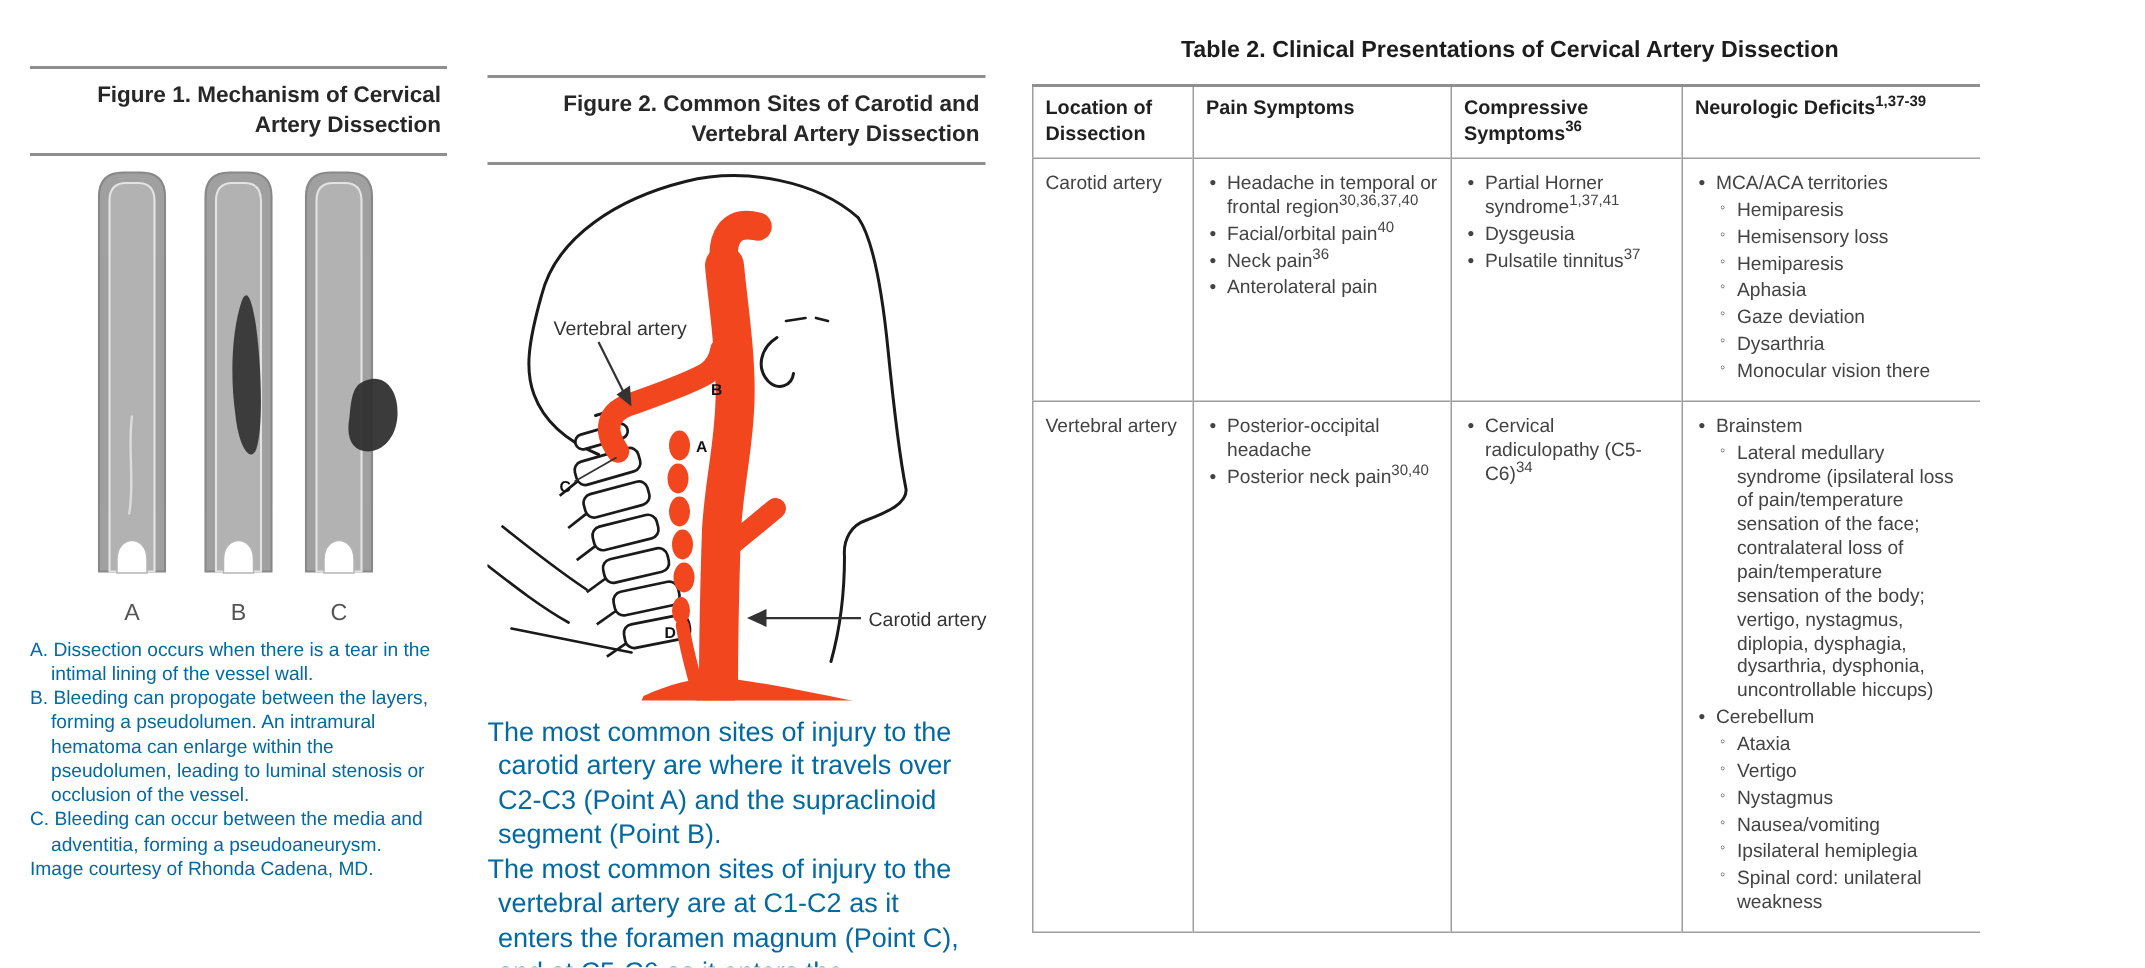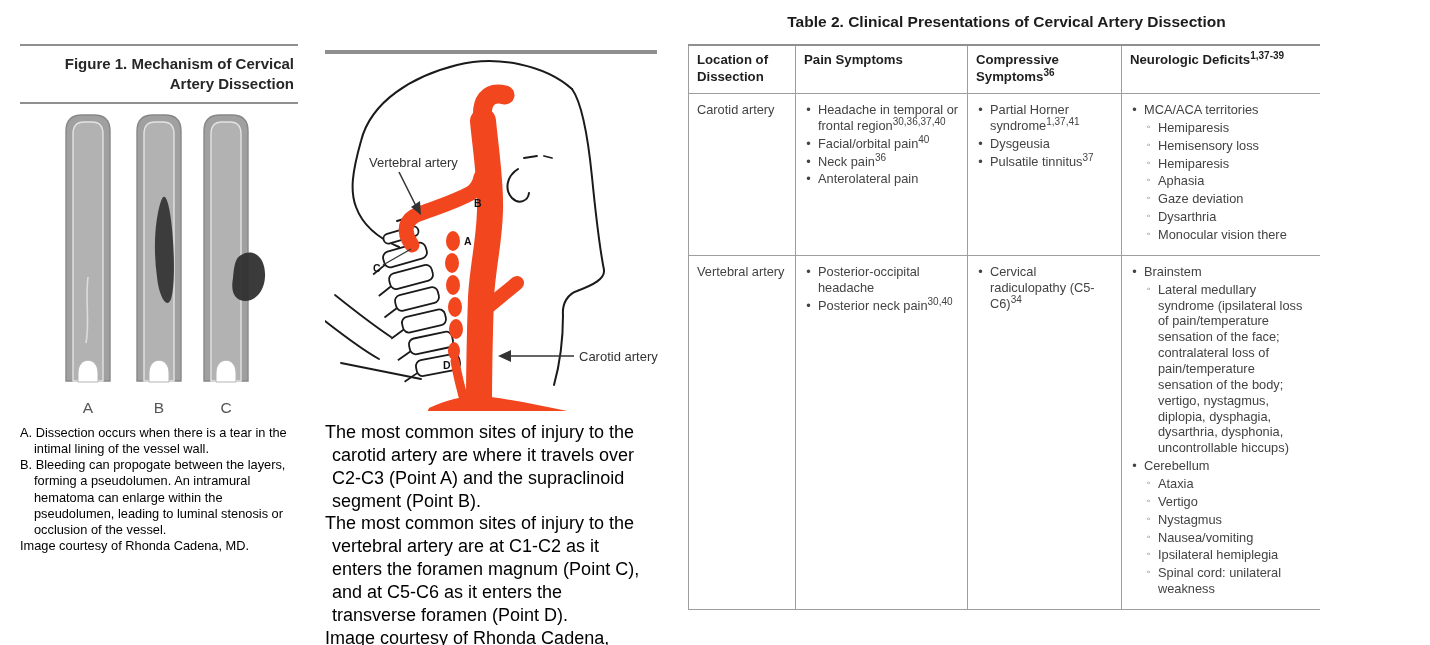--- a/index.html
+++ b/index.html
@@ -6,27 +6,27 @@
   .page{position:relative;width:1430px;height:645px;background:#fff;overflow:hidden;
         font-family:"Liberation Sans",sans-serif;color:#3d3d3d;}
   
   .fig-panel{position:absolute;}
   #fig1{left:20px;top:44px;width:278px;}
   #fig2{left:325px;top:50px;width:332px;}
   .rule{border-top:2px solid #8f8f8f;height:0;}
   .fig-title{font-weight:bold;font-size:15px;line-height:1.32;text-align:right;
              color:#272727;margin:0;padding:8px 4px;}
   .fig-art{display:block;margin-top:5px;}
-  .fig-caption{margin-top:6px;font-size:12.8px;line-height:1.27;color:#000000;}
+  .fig-caption{margin-top:6px;font-size:12.8px;line-height:1.27;color:#0369a1;}
   #fig2 .fig-caption{font-size:18px;width:318px;margin-top:10px;}
   .capline{margin:0;}
   .capline.hang{padding-left:14px;text-indent:-14px;}
   #fig2 .capline.hang{padding-left:7px;text-indent:-7px;}
   
-  #tblpanel{position:absolute;left:688px;top:13px;width:637px;}
+  #tblpanel{position:absolute;left:688px;top:25px;width:637px;}
   .tbl-title{font-weight:bold;font-size:15.5px;color:#1c1c1c;text-align:center;margin:0 0 13px 0;}
   table.clin{border-collapse:collapse;table-layout:fixed;width:631px;
              border-top:2px solid #8f8f8f;border-left:1px solid #9e9e9e;border-bottom:1px solid #9e9e9e;}
   table.clin th,table.clin td{border-right:1px solid #9e9e9e;vertical-align:top;text-align:left;}
   table.clin th:last-child,table.clin td:last-child{border-right:none;}
   table.clin thead tr{border-bottom:1px solid #9e9e9e;}
   table.clin tbody tr{border-bottom:1px solid #9e9e9e;}
   table.clin tbody tr:last-child{border-bottom:none;}
   table.clin th{font-size:13.2px;color:#1f1f1f;padding:6px 16px 8px 8px;line-height:1.25;}
   table.clin td{font-size:12.8px;color:#434343;padding:8px 7px 10px 8px;line-height:1.24;}
@@ -73,26 +73,28 @@
       <g font-size="15.5" fill="#555" text-anchor="middle">
         <text x="68" y="304">A</text>
         <text x="139" y="304">B</text>
         <text x="206" y="304">C</text>
       </g>
     </svg>
 
     <div class="fig-caption" id="fig1-caption">
         <p class="capline hang">A. Dissection occurs when there is a tear in the intimal lining of the vessel wall.</p>
         <p class="capline hang">B. Bleeding can propogate between the layers, forming a pseudolumen. An intramural hematoma can enlarge within the pseudolumen, leading to luminal stenosis or occlusion of the vessel.</p>
+        <p class="capline hang">C. Bleeding can occur between the media and adventitia, forming a pseudoaneurysm.</p>
         <p class="capline">Image courtesy of Rhonda Cadena, MD.</p>
       </div>
   </section>
 
   <section class="fig-panel" id="fig2">
     <div class="rule"></div>
+    <h2 class="fig-title">Figure 2. Common Sites of Carotid and Vertebral Artery Dissection</h2>
     <div class="rule"></div>
 
     <svg class="fig-art" width="335" height="352" viewBox="0 0 335 352">
 
       <g fill="none" stroke="#1a1a1a" stroke-width="2" stroke-linecap="round">
         <path d="M247,30 C220,6 172,-4 132,6 C88,17 46,42 36,82 C27,114 25,132 31,148 C38,167 55,180 74,188"></path>
         <path d="M247,30 C257,44 263,78 267,118 C271,158 276,196 279,211 C280,220 268,226 252,232 C243,235 237,244 238,256 C238,284 234,308 229,326"></path>
         <path d="M193,110 C182,117 179,130 187,139 C194,146 203,142 204,134"></path>
         <path d="M199,99 L212,97 M219,97 L227,99" stroke-width="1.8"></path>
         <path d="M72,162 C105,152 140,143 166,130"></path>

